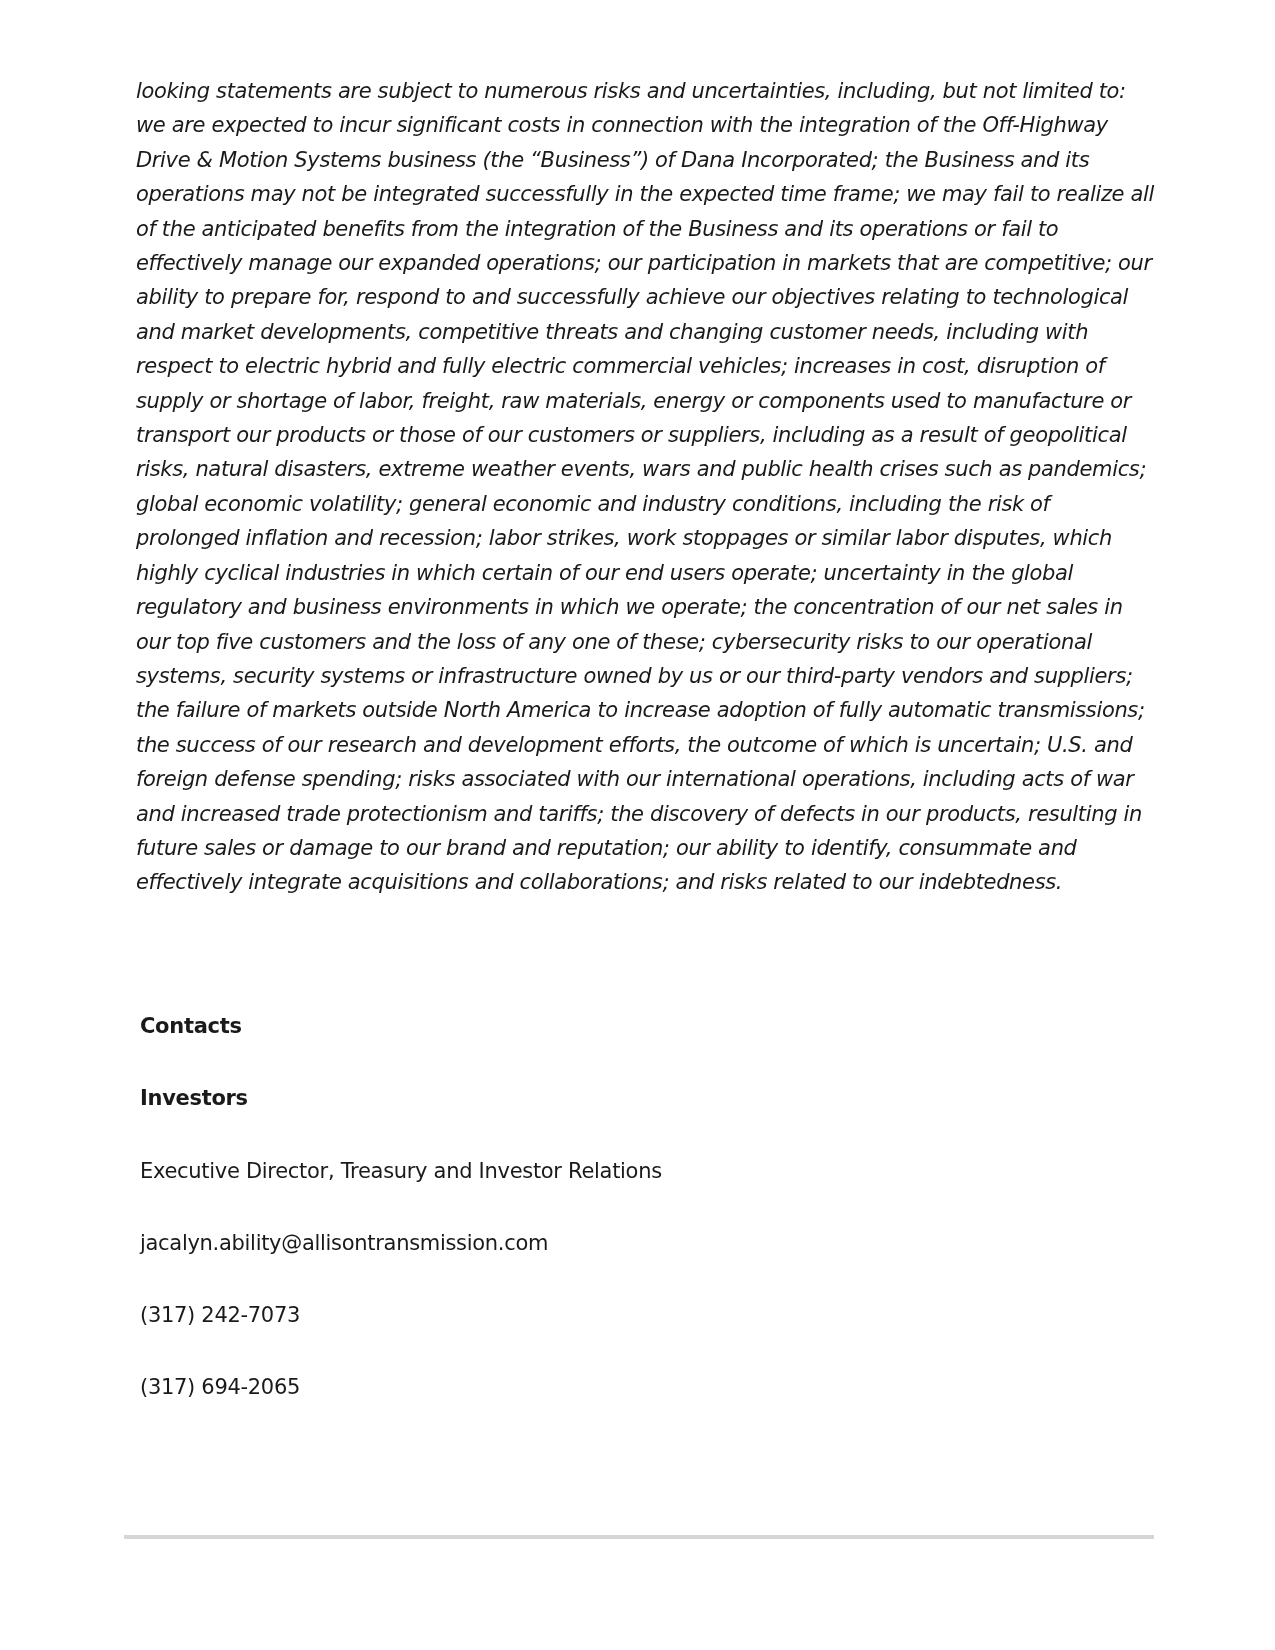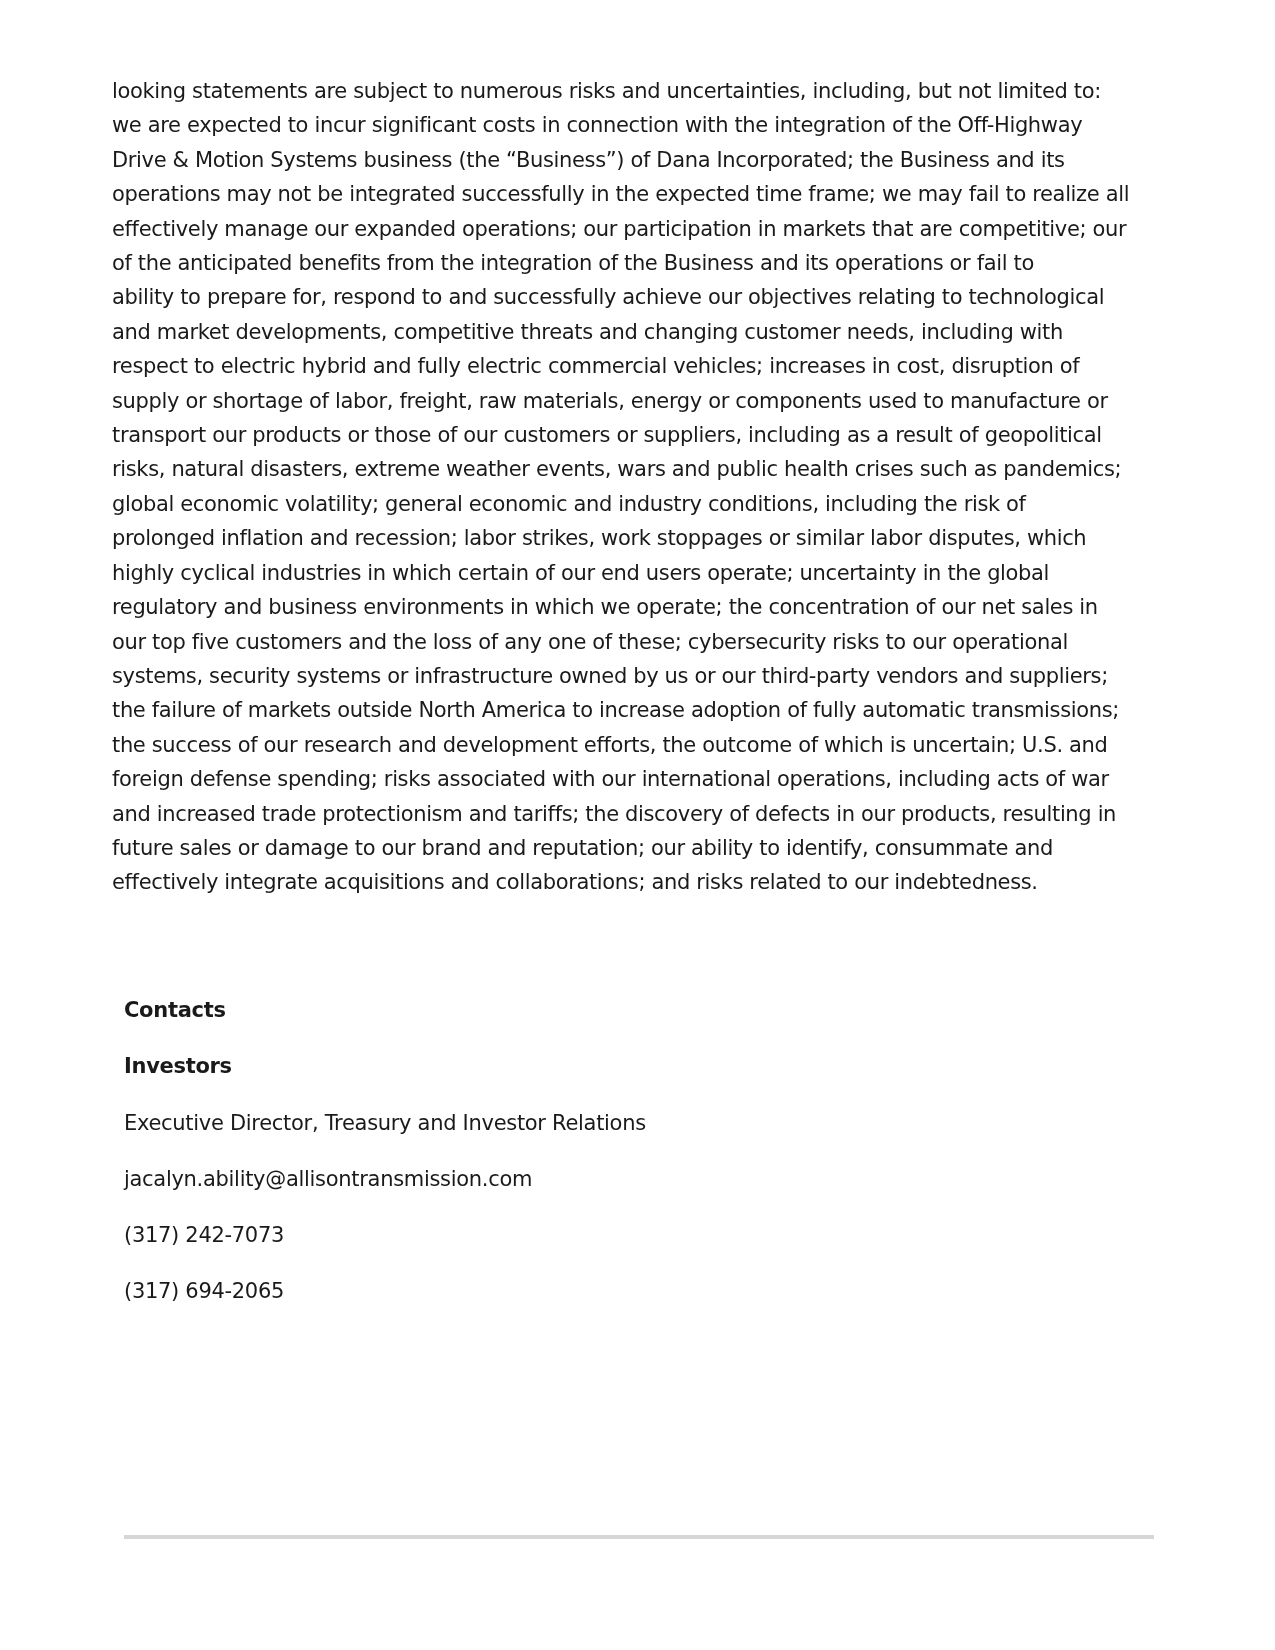--- a/index.html
+++ b/index.html
@@ -1,36 +1,36 @@
 <!DOCTYPE html>
 <html><head>
 <meta charset="utf-8">
 <style>
   html, body { margin:0; padding:0; background:#ffffff; }
   body { width:1275px; height:1650px; overflow:hidden; position:relative;
          font-family:"DejaVu Sans", sans-serif; color:#1a1a1a; }
-  .content { position:absolute; left:112px; top:74px; width:1030px; }
+  .content { position:absolute; left:136px; top:74px; width:1030px;font-style:italic; }
   .para { margin:0; font-size:21px; line-height:34.4px; letter-spacing:-0.35px; word-spacing:0px; }
   .para .ln { display:block; white-space:nowrap; }
-  .item { margin:0; font-size:21px; line-height:28px; height:56.3px; letter-spacing:-0.3px; white-space:nowrap; }
+  .item { margin:16px; font-size:21px; line-height:28px; height:56.3px; letter-spacing:-0.3px; white-space:nowrap; }
   .item.bold { font-weight:bold; }
   .contacts { position:absolute; left:124px; top:996px; }
   .divider { position:absolute; left:124px; top:1535px; width:1030px; height:4px; background:#d6d6d6; }
 </style>
 </head>
 <body>
 
 <div class="content">
   <p class="para">
     <span class="ln">looking statements are subject to numerous risks and uncertainties, including, but not limited to:</span>
     <span class="ln">we are expected to incur significant costs in connection with the integration of the Off-Highway</span>
     <span class="ln">Drive &amp; Motion Systems business (the “Business”) of Dana Incorporated; the Business and its</span>
     <span class="ln">operations may not be integrated successfully in the expected time frame; we may fail to realize all</span>
+    <span class="ln">of the anticipated benefits from the integration of the Business and its operations or fail to</span>
     <span class="ln">effectively manage our expanded operations; our participation in markets that are competitive; our</span>
-    <span class="ln">of the anticipated benefits from the integration of the Business and its operations or fail to</span>
     <span class="ln">ability to prepare for, respond to and successfully achieve our objectives relating to technological</span>
     <span class="ln">and market developments, competitive threats and changing customer needs, including with</span>
     <span class="ln">respect to electric hybrid and fully electric commercial vehicles; increases in cost, disruption of</span>
     <span class="ln">supply or shortage of labor, freight, raw materials, energy or components used to manufacture or</span>
     <span class="ln">transport our products or those of our customers or suppliers, including as a result of geopolitical</span>
     <span class="ln">risks, natural disasters, extreme weather events, wars and public health crises such as pandemics;</span>
     <span class="ln">global economic volatility; general economic and industry conditions, including the risk of</span>
     <span class="ln">prolonged inflation and recession; labor strikes, work stoppages or similar labor disputes, which</span>
     <span class="ln">highly cyclical industries in which certain of our end users operate; uncertainty in the global</span>
     <span class="ln">regulatory and business environments in which we operate; the concentration of our net sales in</span>

